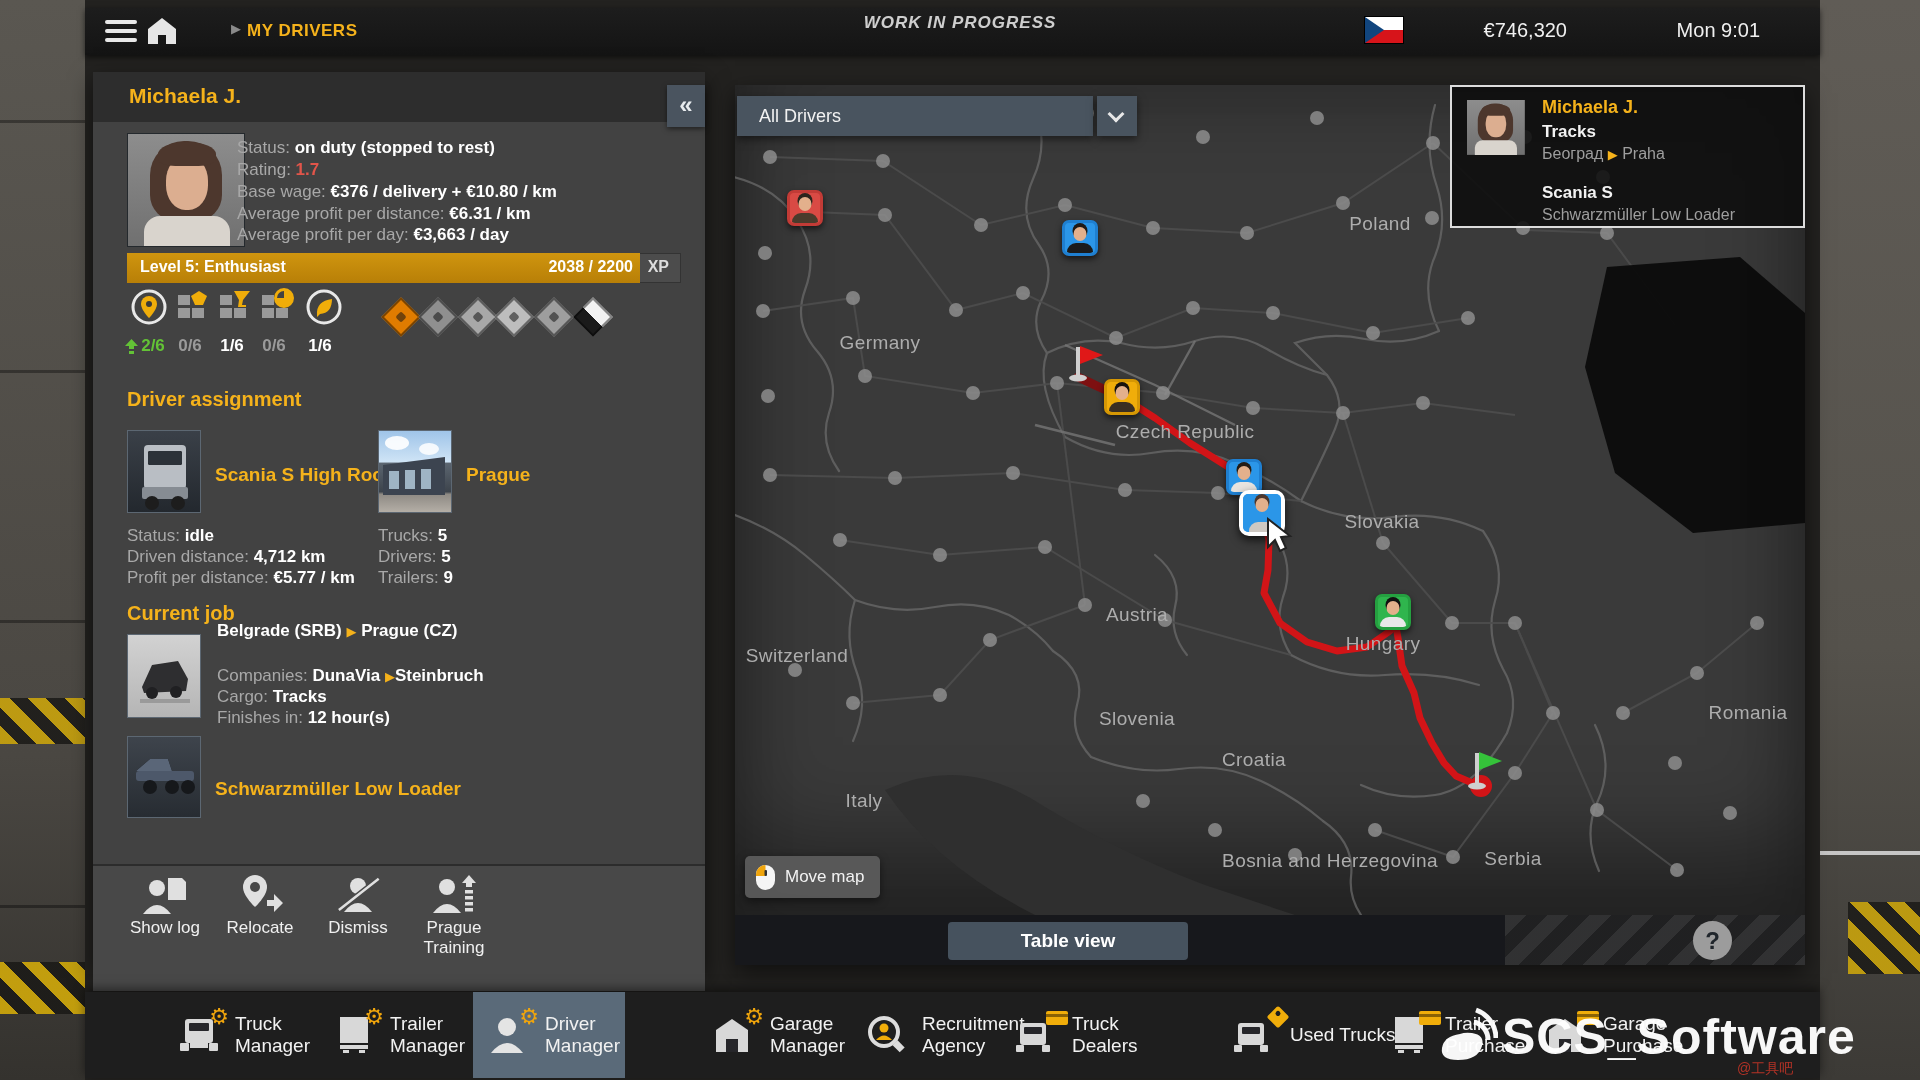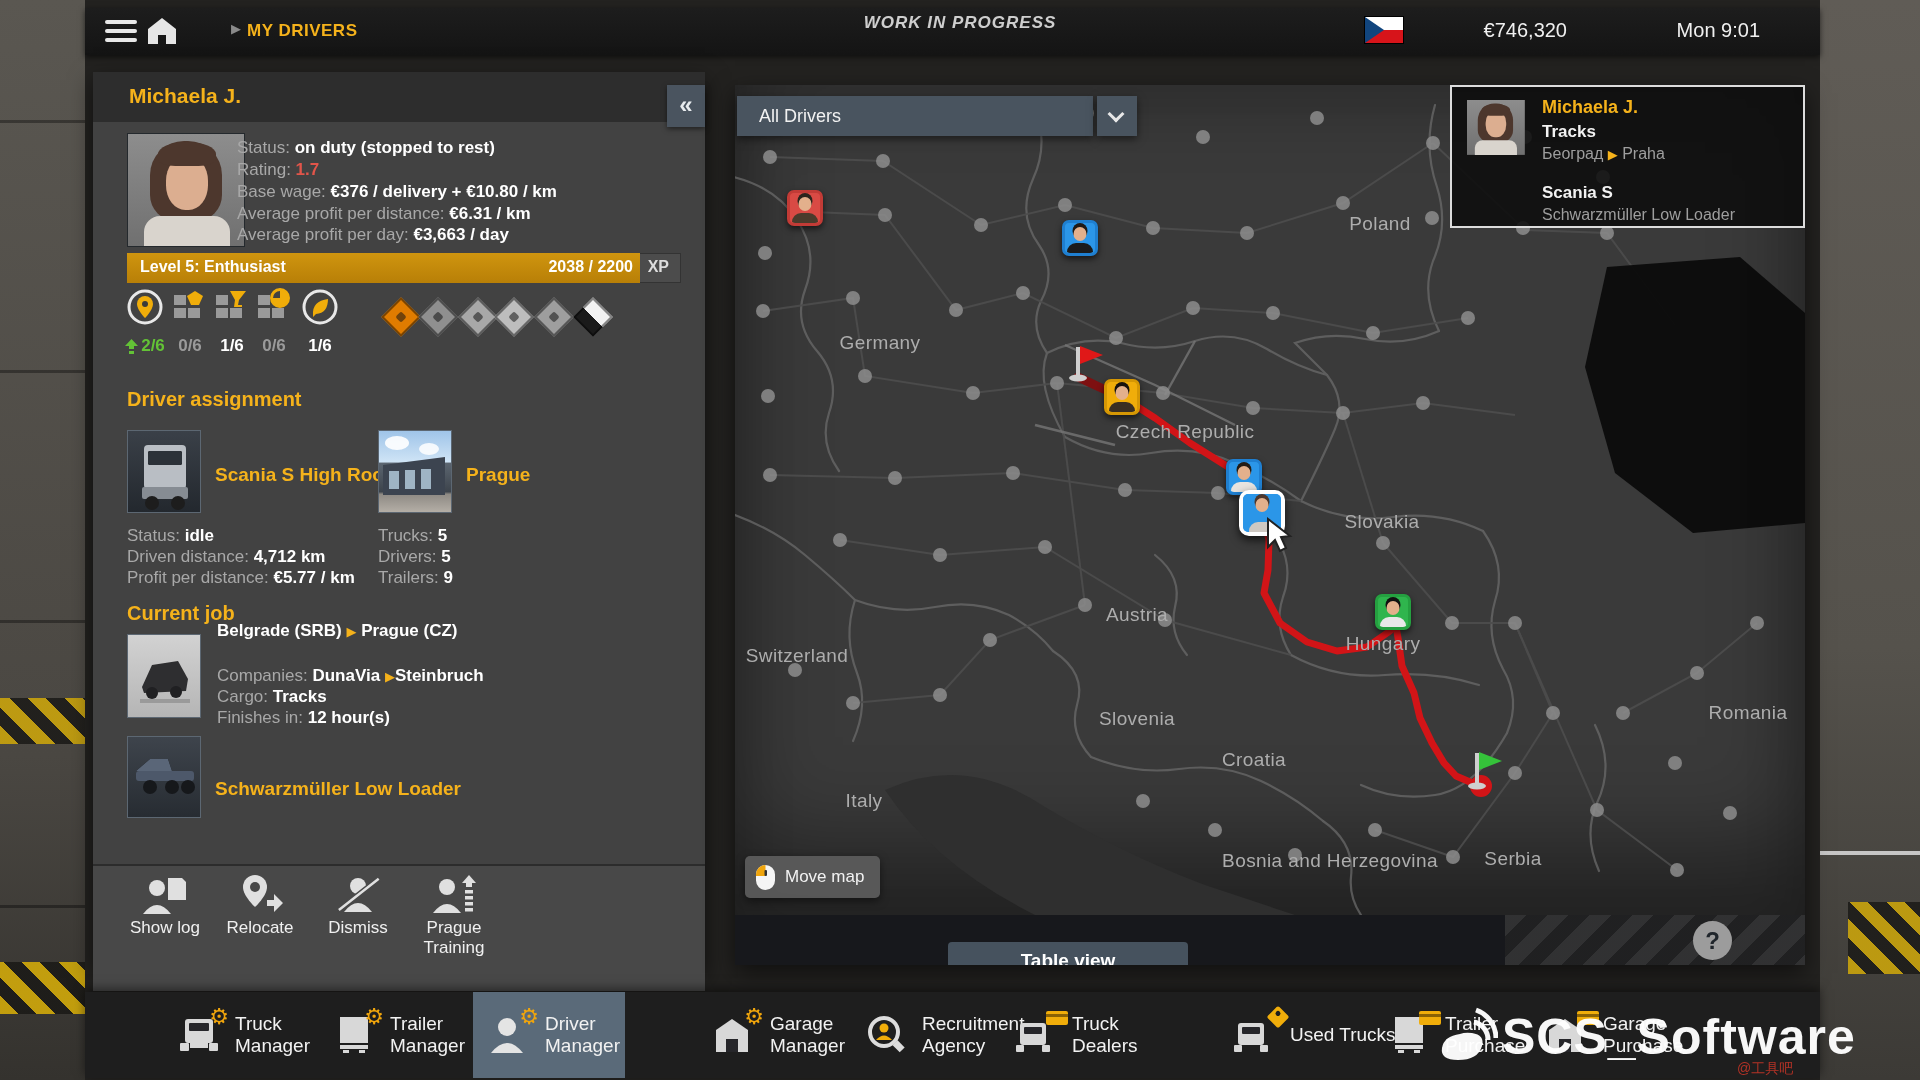--- a/index.html
+++ b/index.html
@@ -48,21 +48,21 @@
   .lbl{color:#a8a8a8;text-align:center;}
   .val{color:#ffffff;font-weight:bold;}
   .red{color:#e2554a;font-weight:bold;}
   .level-bar{position:absolute;left:34px;top:181px;width:554px;height:30px;background:#4c4c4c;
     box-shadow:inset 0 0 0 1px #333;}
   .level-fill{position:absolute;left:0;top:0;height:100%;width:92.6%;
     background:linear-gradient(#cf950f,#b87f07);}
   .level-label{position:absolute;left:13px;top:5px;color:#fff;font-size:16px;font-weight:bold;}
   .level-xp{position:absolute;right:48px;top:5px;color:#fff;font-size:16px;font-weight:bold;}
   .level-suffix{position:absolute;right:12px;top:5px;color:#ddd;font-size:16px;font-weight:bold;}
-  .skill-col{position:absolute;top:215px;width:48px;text-align:center;}
+  .skill-col{position:absolute;top:215px;width:48px;text-align:right;}
   .skill-icon{width:40px;height:42px;margin:0 auto;}
   .skill-val{margin-top:3px;font-size:17px;font-weight:bold;color:#fff;display:flex;justify-content:center;gap:3px;align-items:center;}
   .skill-val.dim{color:#9a9a9a;} .skill-val.green{color:#63c236;}
   .adr{position:absolute;top:231px;width:28px;height:28px;transform:rotate(45deg);
     box-shadow:inset 0 0 0 2px rgba(0,0,0,.45);}
   .adr i{position:absolute;left:10px;top:10px;width:8px;height:8px;background:rgba(20,20,20,.55);border-radius:2px;}
   .sec-header{position:absolute;left:34px;color:#f5b21b;font-size:20px;font-weight:bold;}
   .thumb{position:absolute;width:74px;height:83px;border:1px solid #5c6772;overflow:hidden;}
   .link{position:absolute;color:#f5b21b;font-size:19px;font-weight:bold;}
   .stat-line{position:absolute;font-size:17px;white-space:nowrap;}
@@ -101,21 +101,21 @@
   .chev-down{position:absolute;left:13px;top:12px;width:12px;height:12px;border-right:3px solid #e8e8e8;
     border-bottom:3px solid #e8e8e8;transform:rotate(45deg);}
   .move-map{position:absolute;left:10px;top:771px;height:42px;padding:0 16px 0 10px;border-radius:5px;
     background:rgba(92,92,92,.92);display:flex;align-items:center;gap:9px;color:#f2f2f2;font-size:17px;
     box-shadow:0 3px 8px rgba(0,0,0,.5);}
   .map-bottom{position:absolute;left:0;top:830px;width:1070px;height:50px;background:#17181c;}
   .map-bottom .stripes{position:absolute;left:770px;top:0;width:300px;height:50px;
     background:repeating-linear-gradient(135deg,#3c3c3c 0 15px,#242424 15px 30px);opacity:.7;}
   .view-btn{position:absolute;top:7px;width:240px;height:38px;border-radius:4px;text-align:center;
     line-height:38px;font-size:19px;font-weight:bold;color:#fff;cursor:pointer;}
-  .tv{left:213px;background:#46525e;margin-top:20px;}
+  .tv{left:213px;background:#46525e;}
   .mv{left:517px;background:#ca9206;}
   .help-btn{position:absolute;left:958px;top:6px;width:39px;height:39px;border-radius:50%;background:#9c9c9c;
     color:#20262c;font-size:24px;font-weight:bold;text-align:center;line-height:39px;}
   .tooltip{position:absolute;left:715px;top:0;width:355px;height:143px;background:rgba(12,12,12,.88);
     border:2px solid #dcdcdc;}
   .tooltip .t-portrait{position:absolute;left:15px;top:13px;width:58px;height:55px;overflow:hidden;}
   .tooltip .t-portrait .portrait{width:118px;height:112px;transform:scale(.49);transform-origin:0 0;border:none;}
   .t-name{position:absolute;left:90px;top:10px;color:#f5b21b;font-size:18px;font-weight:bold;}
   .t-cargo{position:absolute;left:90px;top:35px;color:#f2f2f2;font-size:17px;font-weight:bold;}
   .t-route{position:absolute;left:90px;top:58px;color:#9e9e9e;font-size:16px;}

